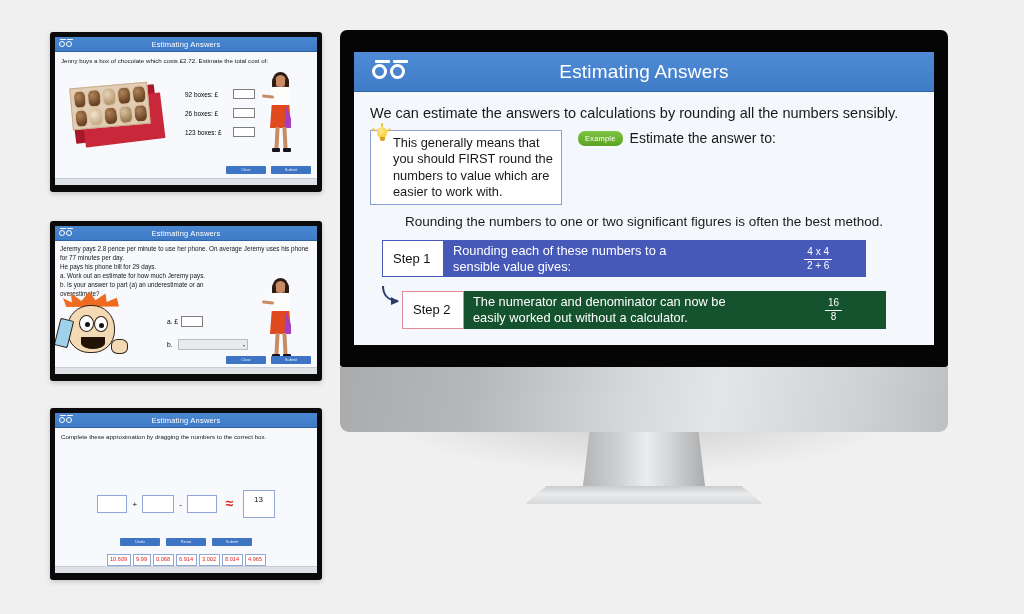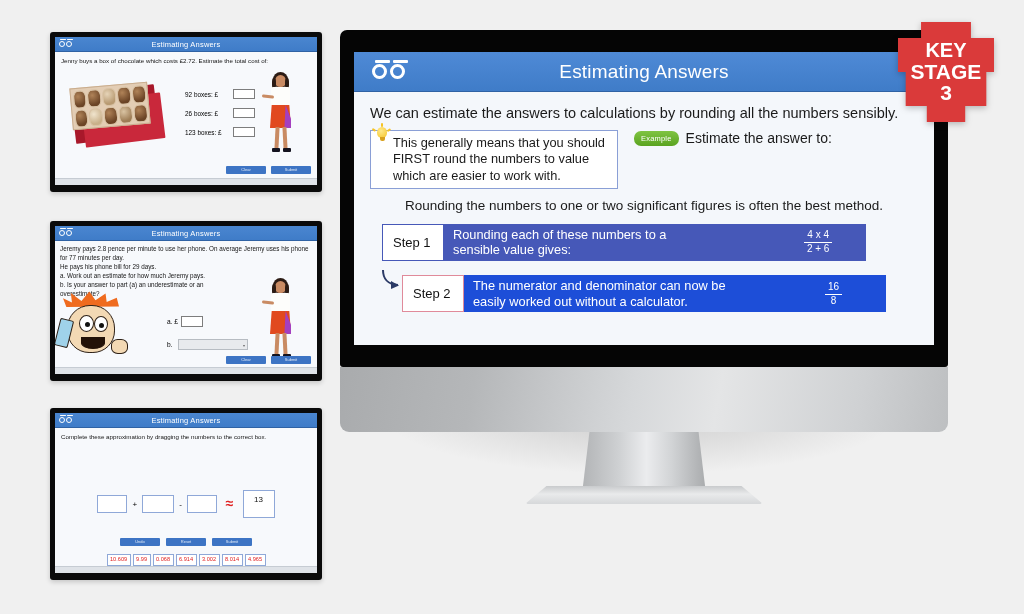--- a/index.html
+++ b/index.html
@@ -170,21 +170,21 @@
     content:""; position:absolute; top:-7px; left:0;
     width:15px; height:3px; background:#fff; border-radius:1px;
   }
   .slide-body { padding: 12px 16px 8px 16px; }
   .intro {
     font-size:14.5px; color:#1a1a1a; line-height:1.32;
   }
   .mid-row { display:flex; margin-top: 7px; align-items:flex-start; }
   .hintbox {
     position:relative; border:1px solid #8a9fd6; background:#fff;
-    padding:4px 7px 4px 22px; width:248px;
+    padding:4px 7px 4px 22px; width:192px;
     font-size:12.8px; color:#1a1a1a; line-height:1.27;
   }
   .bulb {
     position:absolute; left:4px; top:-7px; width:14px; height:20px;
   }
   .bulb .glass {
     position:absolute; top:3px; left:2px; width:10px; height:11px;
     background: radial-gradient(circle at 40% 35%, #ffe98a, #f5c325);
     border-radius:50% 50% 45% 45%;
   }
@@ -508,39 +508,29 @@
             </div>
           </div>
 
           <svg class="arrow" style="left:10px; top:44px;" viewBox="0 0 26 22">
             <path d="M3 2 C3 12, 8 16, 18 17" stroke="#2b3a66" stroke-width="2" fill="none"></path>
             <path d="M11 13 L19 17.5 L11 21 Z" fill="#2b3a66"></path>
           </svg>
 
           <div class="step-row" style="margin-left:32px; width:484px; margin-top:14px;">
             <div class="step-tag" style="border:1.6px solid #e08a9a;">Step 2</div>
-            <div class="step-bar" style="background:#1d4ed8;">
+            <div class="step-bar" style="background:#14532d;">
               <span style="max-width:268px; display:inline-block;">The numerator and denominator can now be easily worked out without a calculator.</span>
               <span class="fr" style="margin-right:30px;">
                 <span class="n">16</span><br>
                 <span>8</span>
               </span>
             </div>
           </div>
 
         </div>
       </div>
     </div>
   </div>
 
-  <div class="badge-ks" style="left:898px; top:22px; width:96px; height:100px;">
-    <div class="blobwrap">
-      <div class="blob"></div>
-    </div>
-    <div class="txt">
-      <div style="font-size:20px;">KEY</div>
-      <div style="font-size:21px;">STAGE</div>
-      <div style="font-size:21px;">3</div>
-    </div>
-  </div>
 
 
 </div>
 
 </body></html>

